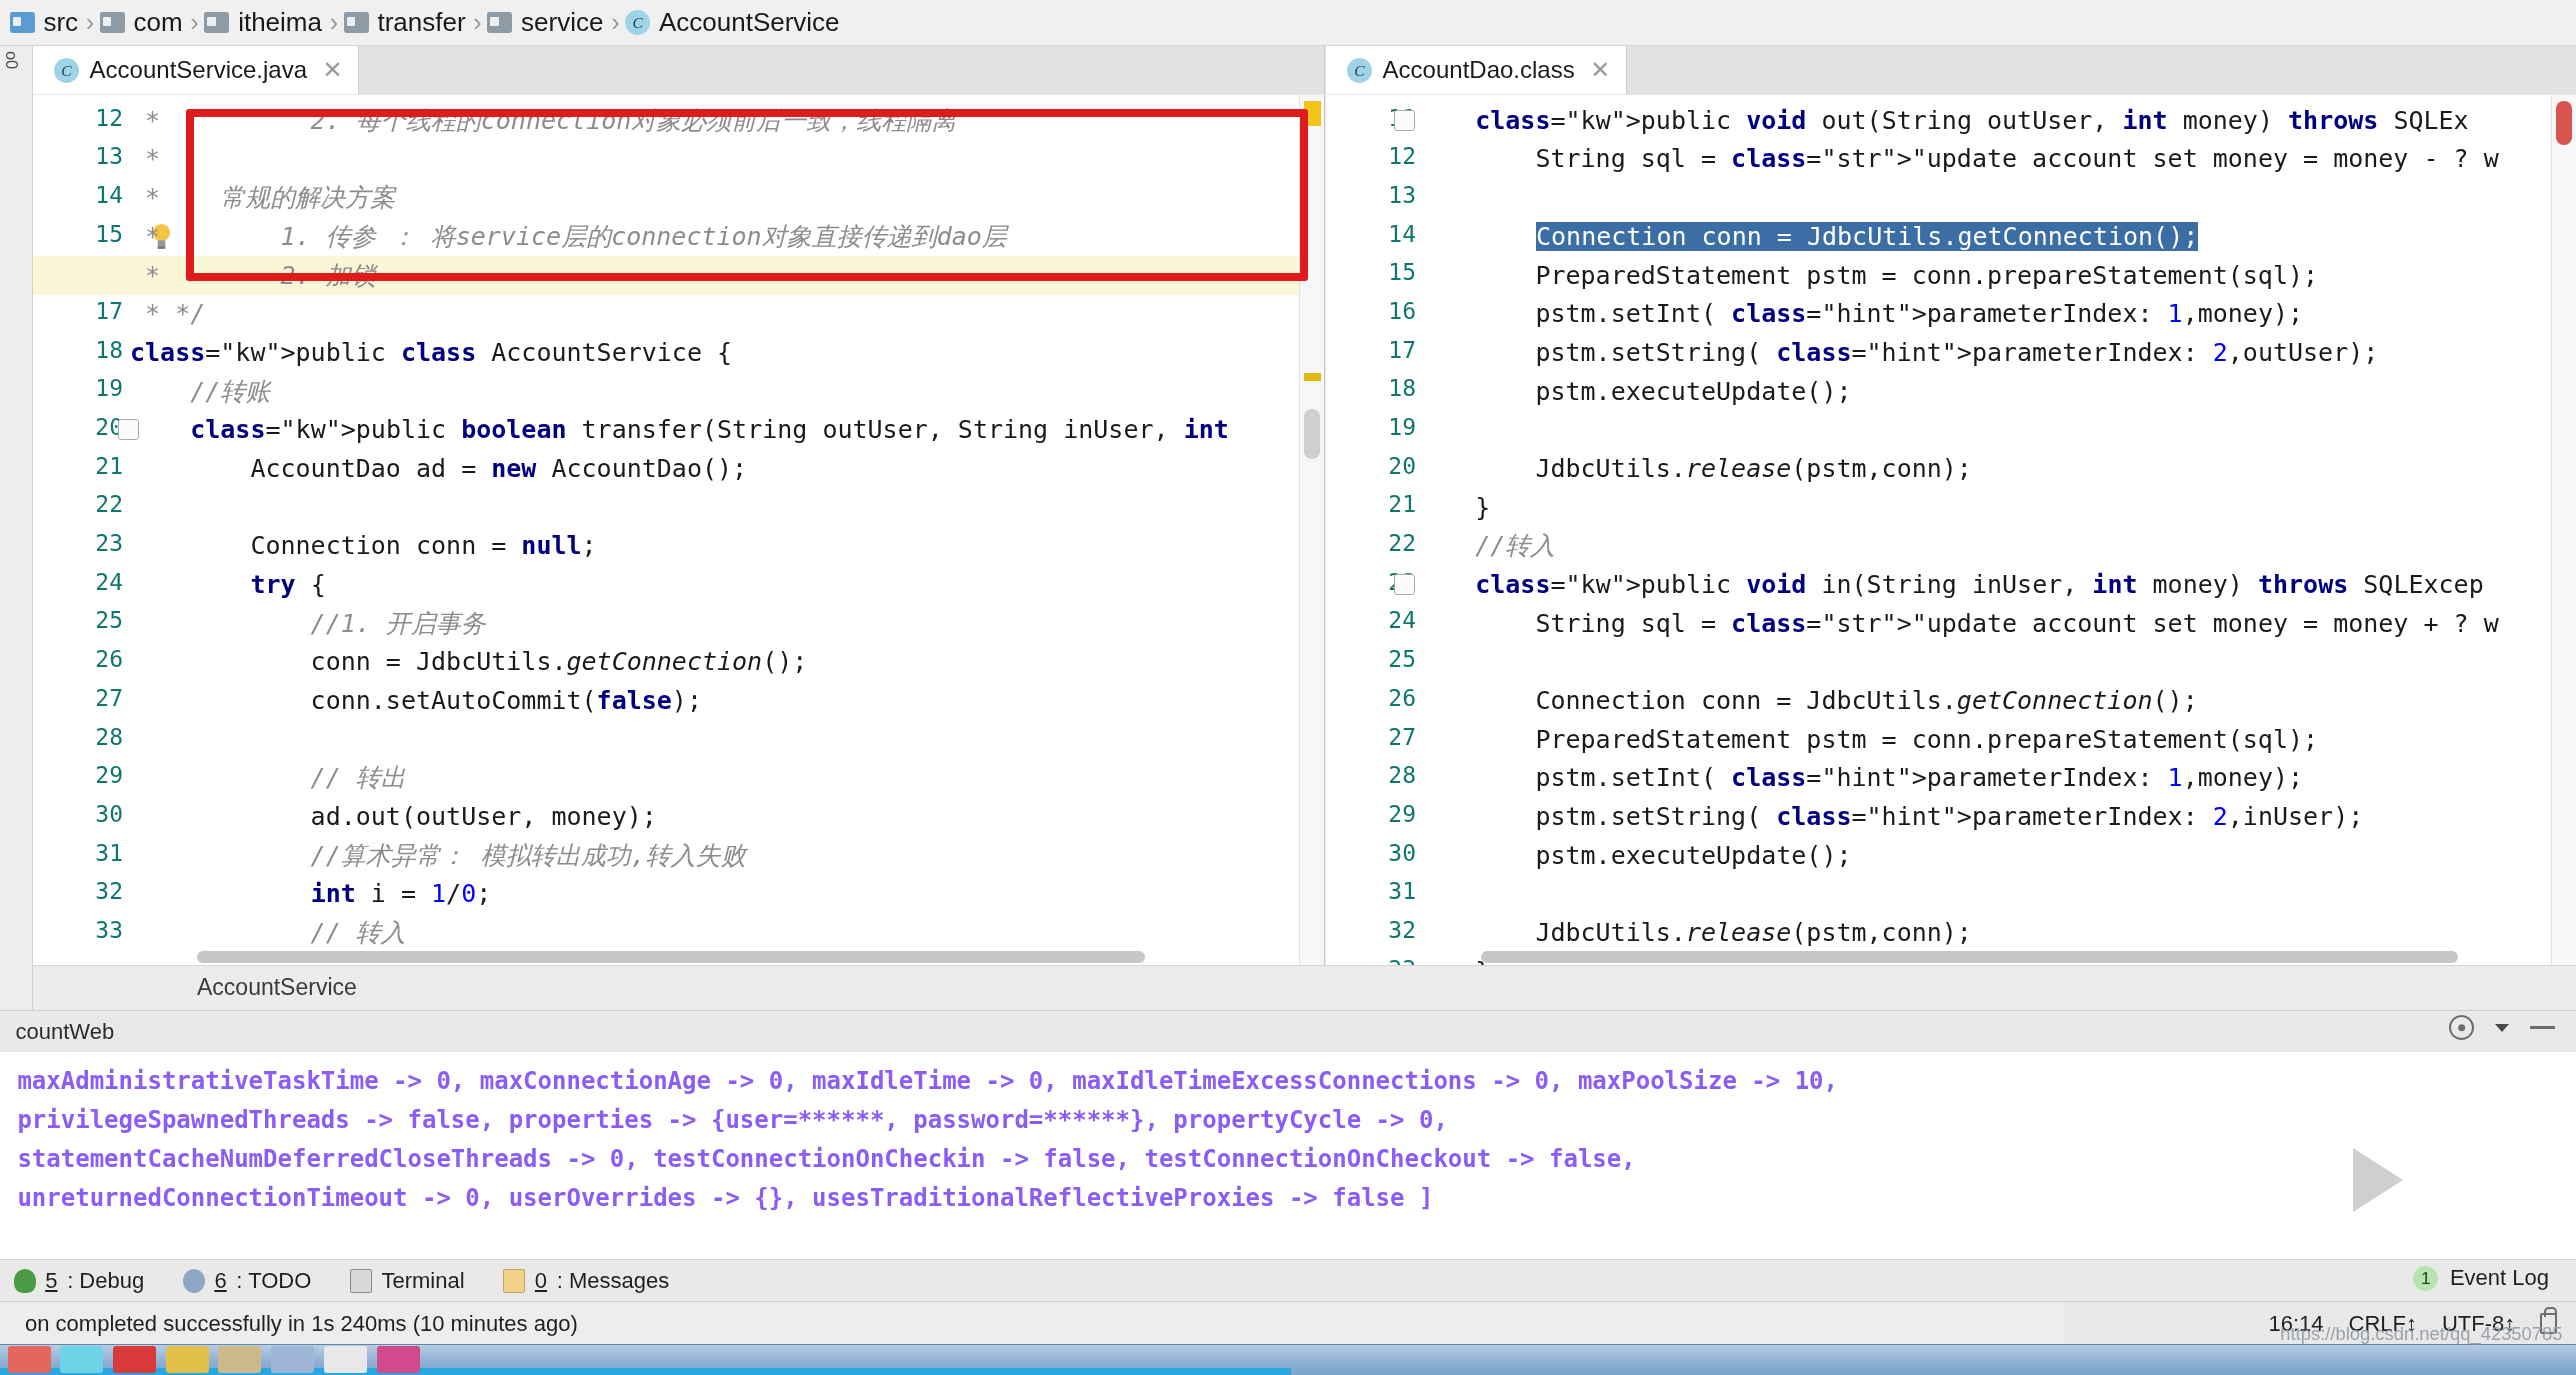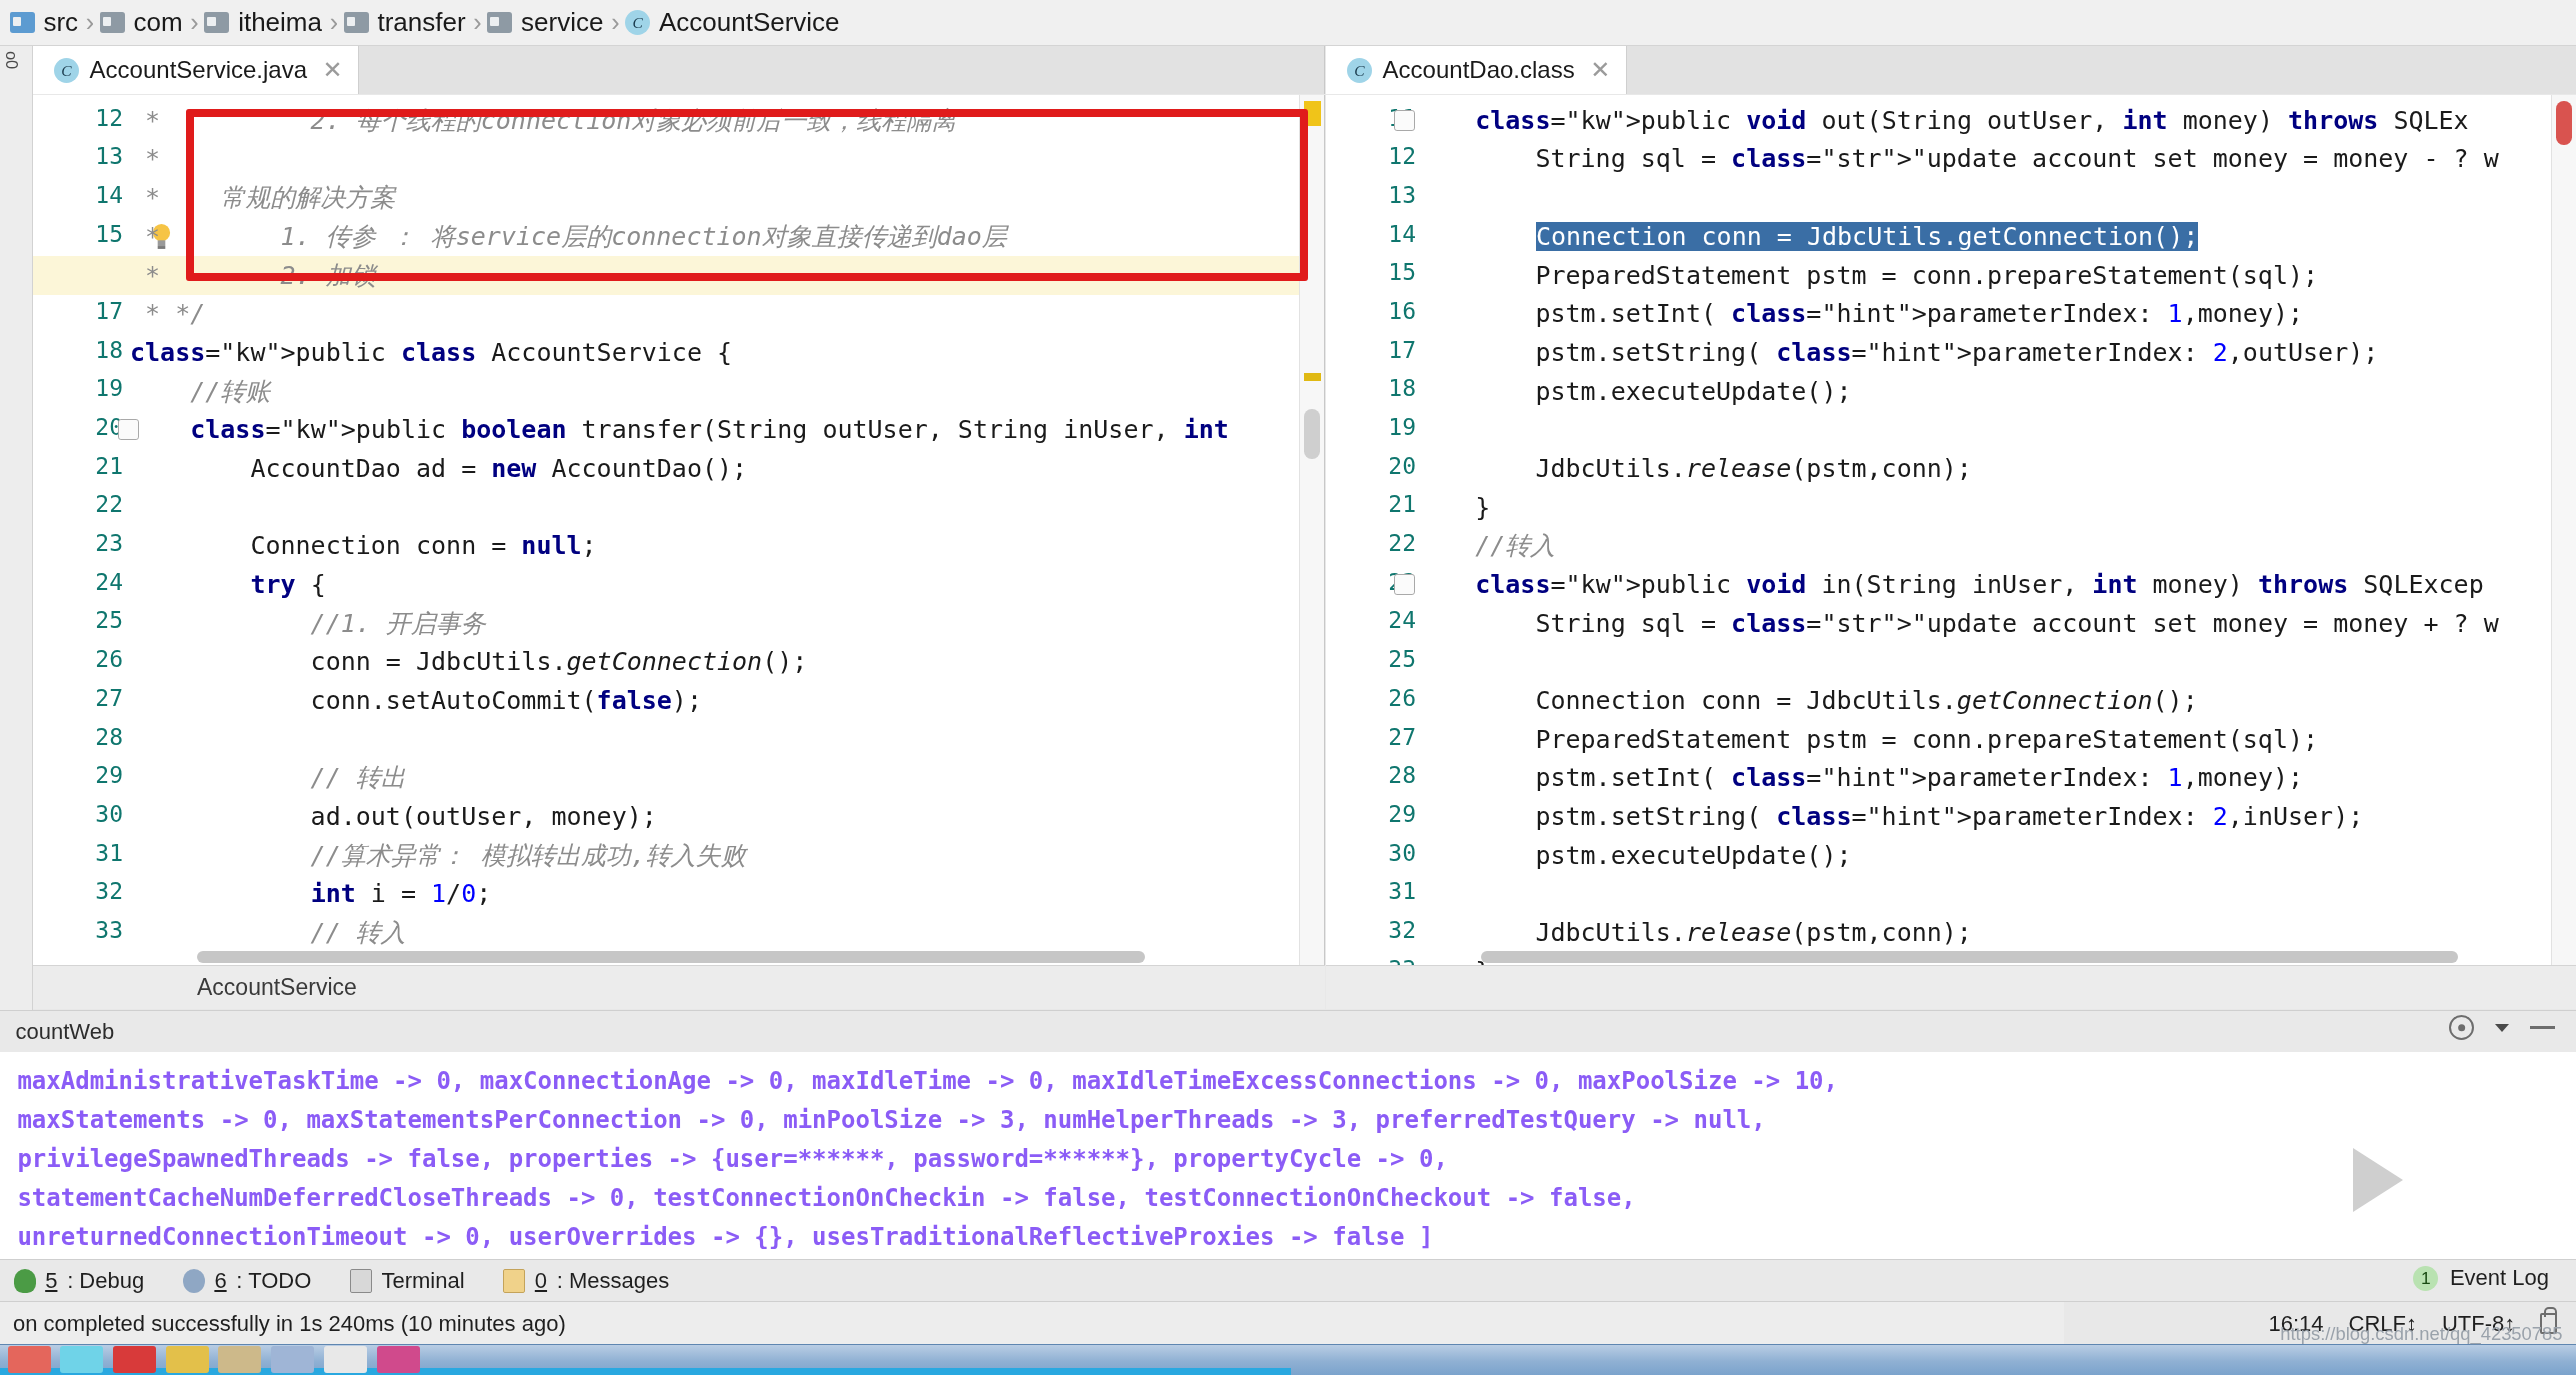--- a/index.html
+++ b/index.html
@@ -178,21 +178,21 @@
   }
   .dot-green {
     width: 25px; height: 25px; border-radius: 50%; background: #b9e2b1;
     color: #184a12; font-size: 17.4px; text-align: center; line-height: 25px;
   }
 
   
   .statusbar {
     position: absolute; left: 0; top: 1302px; width: 2064px; height: 43px;
     background: #ededed; display: flex; align-items: center;
-    font-size: 22px; color: #1f1f1f; padding-left: 13px;
+    font-size: 22px; color: #1f1f1f; padding-left: 25px;
   }
   .status-right {
     position: absolute; right: 19.3px; top: 1302px; height: 43px;
     display: flex; align-items: center; gap: 25px; font-size: 22px; color: #1f1f1f;
   }
   .lock-ico {
     width: 16.4px; height: 20.3px; border: 2.9px solid #6d6d6d; border-radius: 1.9px; position: relative;
   }
   .lock-ico::before{
     content:""; position:absolute; left:1.9px; top:-8.7px; width:8.7px; height:8.7px;
@@ -356,21 +356,20 @@
     <div class="console-tab">countWeb</div>
   </div>
   <div class="gear-area">
     <span class="gear"></span>
     <span class="caret-d"></span>
     <span class="minus-btn"></span>
   </div>
 
   <div class="console" id="console-out">
       <div class="cline">maxAdministrativeTaskTime -&gt; 0, maxConnectionAge -&gt; 0, maxIdleTime -&gt; 0, maxIdleTimeExcessConnections -&gt; 0, maxPoolSize -&gt; 10,</div>
-      <div class="cline">maxStatements -&gt; 0, maxStatementsPerConnection -&gt; 0, minPoolSize -&gt; 3, numHelperThreads -&gt; 3, preferredTestQuery -&gt; null,</div>
       <div class="cline">privilegeSpawnedThreads -&gt; false, properties -&gt; {user=******, password=******}, propertyCycle -&gt; 0,</div>
       <div class="cline">statementCacheNumDeferredCloseThreads -&gt; 0, testConnectionOnCheckin -&gt; false, testConnectionOnCheckout -&gt; false,</div>
       <div class="cline">unreturnedConnectionTimeout -&gt; 0, userOverrides -&gt; {}, usesTraditionalReflectiveProxies -&gt; false ]</div>
     </div>
 
   <div class="play-ov">
     <span class="play-tri"></span>
   </div>
 
   <div class="botbar">

